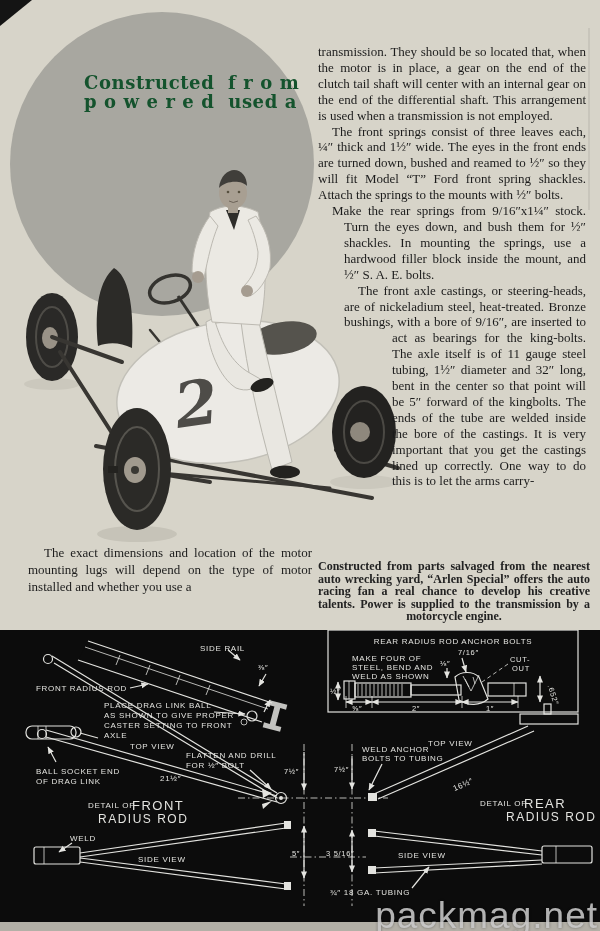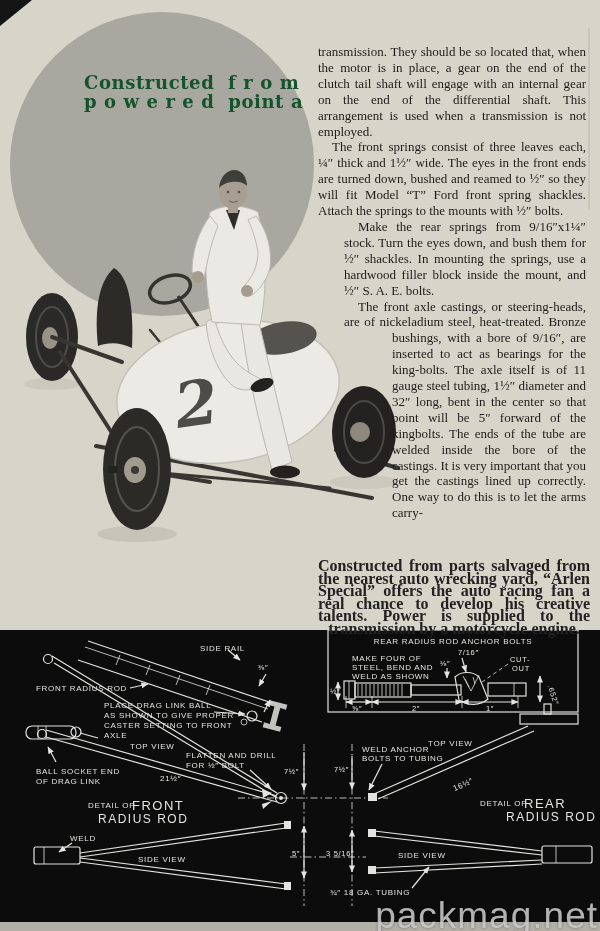--- a/index.html
+++ b/index.html
@@ -16,21 +16,21 @@
       font-size:13px;line-height:15.9px;text-align:justify;}
   .col-right p{margin:0;}
   .col-right p.ind{text-indent:14px;}
   .fl0{float:left;width:0;height:186px;}
   .fl1{float:left;clear:left;width:26px;height:112px;}
   .fl2{float:left;clear:left;width:74px;height:168px;}
   .col-left-bottom{position:absolute;left:28px;top:544px;width:284px;z-index:2;
       font-size:13px;line-height:17px;text-align:justify;}
   .col-left-bottom p{margin:0;text-indent:16px;}
   .photo-caption{position:absolute;left:318px;top:560px;width:272px;z-index:2;
-      font-size:16px;line-height:12.6px;font-weight:700;text-align:justify;text-align-last:center;color:#222;}
+      font-size:12px;line-height:12.6px;font-weight:700;text-align:justify;text-align-last:center;color:#222;}
   
   .diagram-section{position:absolute;left:0;top:630px;width:600px;height:301px;background:#0c0c0c;}
   .diagram-svg{position:absolute;left:0;top:0;width:600px;height:301px;}
   .bottom-strip{position:absolute;left:0;top:922px;width:600px;height:9px;background:#b3b0a7;z-index:3;}
   .watermark{position:absolute;right:2px;bottom:-6px;z-index:4;
       font-family:"Liberation Sans",sans-serif;font-size:37px;letter-spacing:1px;
       color:#c9c9c9;opacity:.88;text-shadow:0 0 3px rgba(0,0,0,.45);}
   
   .dtxt{font-family:"Liberation Sans",sans-serif;font-size:8px;letter-spacing:.7px;fill:#e3e3df;}
   .dtxt.sm{font-size:7.5px;}
@@ -121,33 +121,36 @@
         <ellipse cx="137" cy="469" rx="34" ry="61" fill="#2b2a27"></ellipse>
         <ellipse cx="137" cy="469" rx="22" ry="42" fill="none" stroke="#56544e" stroke-width="2"></ellipse>
         <ellipse cx="135" cy="470" rx="11" ry="13" fill="#a19a8e"></ellipse>
         <circle cx="135" cy="470" r="4" fill="#3a3833"></circle>
         <rect x="108" y="466" width="10" height="7" fill="#23221f"></rect>
       </g>
     </svg>
 
     <div class="intro-circle-text">
       <div class="cline">Constructed  f r o m</div>
-      <div class="cline">p o w e r e d  point a</div>
+      <div class="cline">p o w e r e d  used a</div>
     </div>
 
     <div class="col-right">
       <div class="fl0"></div>
       <div class="fl1"></div>
       <div class="fl2"></div>
-      <p>transmission.  They should be so located that, when the motor is in place, a gear on the end of the clutch tail shaft will engage with an internal gear on the end of the differential shaft.  This arrangement is used when a transmission is not employed.</p>
+      <p>transmission.  They should be so located that, when the motor is in place, a gear on the end of the clutch tail shaft will center with an internal gear on the end of the differential shaft.  This arrangement is used when a transmission is not employed.</p>
       <p class="ind">The front springs consist of three leaves each, ¼″ thick and 1½″ wide.  The eyes in the front ends are turned down, bushed and reamed to ½″ so they will fit Model “T” Ford front spring shackles.  Attach the springs to the mounts with ½″ bolts.</p>
       <p class="ind">Make the rear springs from 9/16″x1¼″ stock.  Turn the eyes down, and bush them for ½″ shackles.  In mounting the springs, use a hardwood filler block inside the mount, and ½″ S. A. E. bolts.</p>
       <p class="ind">The front axle castings, or steering-heads, are of nickeladium steel, heat-treated.  Bronze bushings, with a bore of 9/16″, are inserted to act as bearings for the king-bolts.  The axle itself is of 11 gauge steel tubing, 1½″ diameter and 32″ long, bent in the center so that point will be 5″ forward of the kingbolts.  The ends of the tube are welded inside the bore of the castings.  It is very important that you get the castings lined up correctly.  One way to do this is to let the arms carry-</p>
     </div>
 
+    <div class="col-left-bottom">
+      <p>The exact dimensions and location of the motor mounting lugs will depend on the type of motor installed and whether you use a</p>
+    </div>
 
     <div class="photo-caption">Constructed from parts salvaged from the nearest auto wrecking yard, “Arlen Special” offers the auto racing fan a real chance to develop his creative talents.  Power is supplied to the transmission by a motorcycle engine.</div>
   </div>
 
   <div class="diagram-section">
     <svg class="diagram-svg" viewBox="0 630 600 301">
       <defs>
         <marker id="ah" markerWidth="8" markerHeight="8" refX="5.5" refY="2.5" orient="auto-start-reverse">
           <path d="M0,0 L6,2.5 L0,5 Z" fill="#e3e3df"></path>
         </marker>

